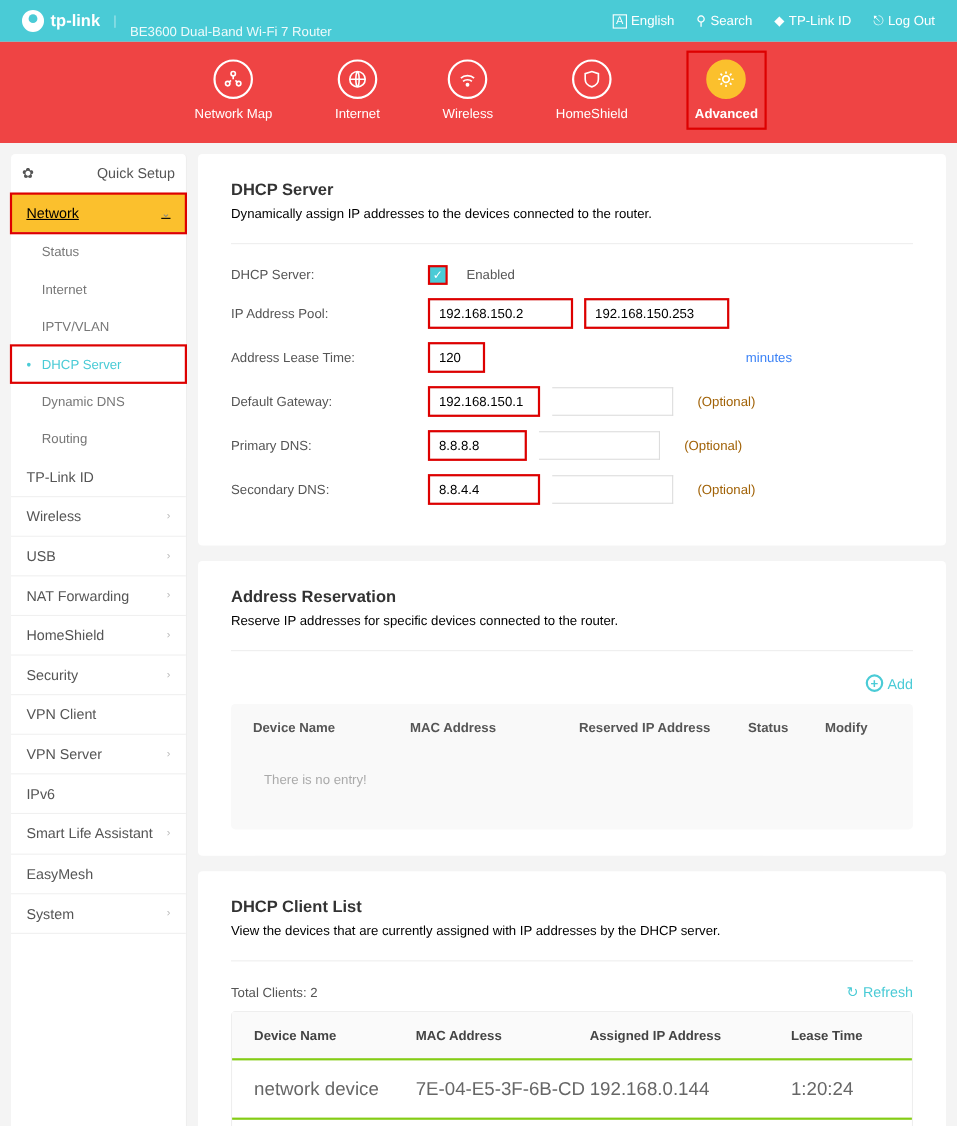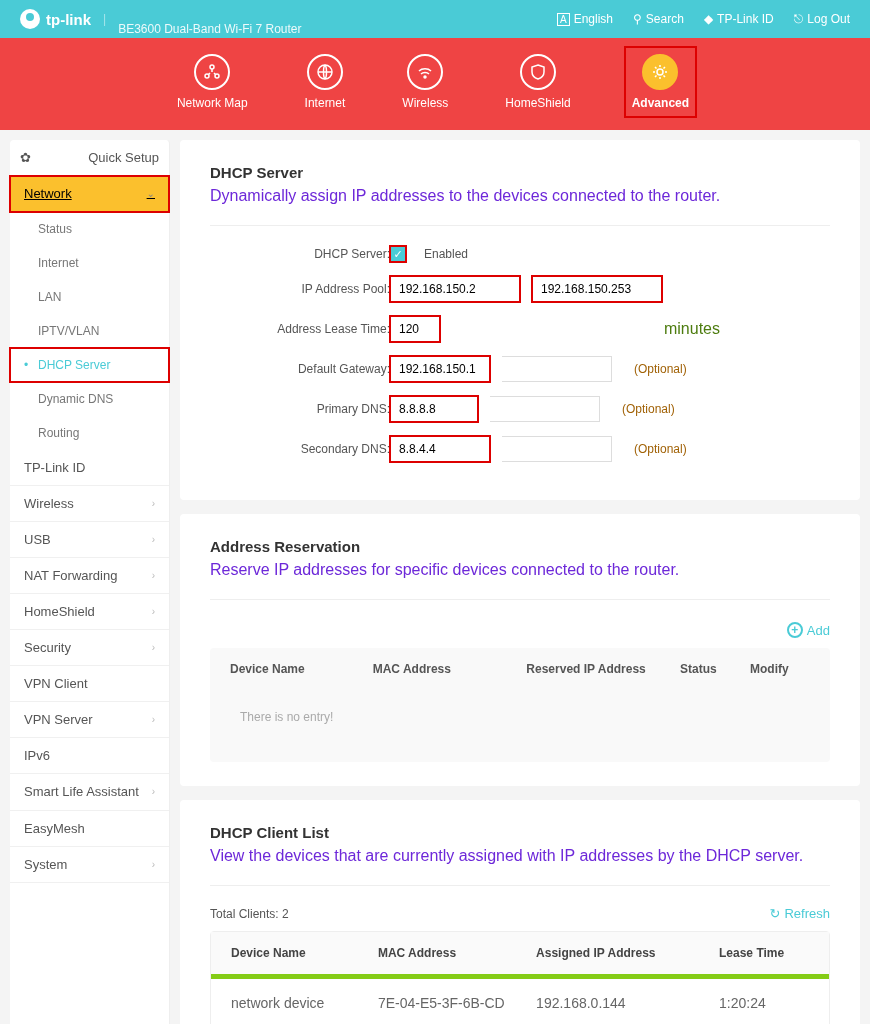--- a/index.html
+++ b/index.html
@@ -26,43 +26,43 @@
 .side-item.network { background: #fbc02d; color: #000; outline: 2px solid #d00; outline-offset: -1px; text-decoration: underline; }
 .sub-items { background: #fff; }
 .sub-item { padding: 10px 14px 10px 28px; font-size: 12px; color: #777; cursor: pointer; }
 .sub-item.active { color: #4acbd6; outline: 2px solid #d00; outline-offset: -1px; position: relative; }
 .sub-item.active::before { content: '•'; position: absolute; left: 14px; color: #4acbd6; }
 .chev { color: #bbb; font-size: 10px; }
 .chev.down { color: #888; }
 .content { flex: 1; padding: 10px; }
 .card { background: #fff; border-radius: 4px; padding: 24px 30px; margin-bottom: 14px; }
 .card h2 { font-size: 15px; color: #333; font-weight: bold; margin-bottom: 6px; }
-.card .desc { font-size: 16px; color: #6d28d9; margin-bottom: 20px; }
+.card .desc { font-size: 12px; color: #000000; margin-bottom: 20px; }
 .hr { border-top: 1px solid #eee; margin: 14px 0 20px; }
 .form-row { display: flex; align-items: center; margin-bottom: 14px; font-size: 12px; }
-.form-label { width: 180px; color: #555; text-align: right; }
+.form-label { width: 180px; color: #555; }
 .form-control { display: flex; align-items: center; gap: 12px; flex: 1; }
 .input { border: 1px solid #ddd; padding: 5px 8px; font-size: 12px; width: 130px; }
 .input.redbox { outline: 2px solid #d00; outline-offset: -1px; }
 .optional { color: #a16207; font-size: 12px; margin-left: 10px; }
-.unit { color: #4d7c0f; font-size: 16px; margin-left: auto; margin-right: 110px; }
+.unit { color: #3b82f6; font-size: 12px; margin-left: auto; margin-right: 110px; }
 .checkbox { width: 16px; height: 16px; background: #4acbd6; display: inline-flex; align-items: center; justify-content: center; color: #fff; font-size: 11px; outline: 2px solid #d00; outline-offset: -1px; margin-right: 6px; }
 .enabled-text { font-size: 12px; color: #555; }
 .add-row { text-align: right; margin-bottom: 10px; }
 .add-btn { color: #4acbd6; font-size: 13px; cursor: pointer; display: inline-flex; align-items: center; gap: 4px; }
 .add-icon { width: 16px; height: 16px; border: 2px solid #4acbd6; border-radius: 50%; display: inline-flex; align-items: center; justify-content: center; font-size: 12px; font-weight: bold; }
 .table-box { background: #f9f9f9; border-radius: 4px; padding: 14px 20px; }
 .table-head { display: flex; font-size: 12px; font-weight: bold; color: #555; padding-bottom: 10px; }
 .th1 { flex: 1.3; } .th2 { flex: 1.4; } .th3 { flex: 1.4; } .th4 { width: 70px; } .th5 { width: 60px; }
 .empty { padding: 24px 10px; color: #aaa; font-size: 12px; }
 .total { font-size: 12px; color: #555; margin-bottom: 10px; display: flex; justify-content: space-between; align-items: center; }
 .refresh { color: #4acbd6; font-size: 13px; cursor: pointer; display: inline-flex; align-items: center; gap: 4px; }
 .client-table { border: 1px solid #eee; border-radius: 4px; }
 .client-head { display: flex; font-size: 12px; font-weight: bold; color: #444; padding: 14px 20px; background: #fafafa; }
-.client-row { display: flex; font-size: 14px; color: #666; padding: 16px 20px; border-top: 5px solid #84cc16; }
+.client-row { display: flex; font-size: 17px; color: #666; padding: 16px 20px; border-top: 2px solid #84cc16; }
 .c1 { flex: 1.3; } .c2 { flex: 1.4; } .c3 { flex: 1.3; } .c4 { width: 90px; margin-left: 36px; }
 svg { display: block; }
 </style>
 </head>
 <body>
 
 <div class="topbar">
   <div class="logo">
     <div class="logo-icon"></div>
     <span class="logo-text">tp-link</span>
@@ -144,21 +144,20 @@
         <span>✿</span>
         <span>Quick Setup</span>
       </div>
     <div class="side-item network">
         <span>Network</span>
         <span class="chev down">⌄</span>
       </div>
     <div class="sub-items">
       <div class="sub-item">Status</div>
       <div class="sub-item">Internet</div>
-      <div class="sub-item">LAN</div>
       <div class="sub-item">IPTV/VLAN</div>
       <div class="sub-item active">DHCP Server</div>
       <div class="sub-item">Dynamic DNS</div>
       <div class="sub-item">Routing</div>
     </div>
     <div class="side-item">
         <span>TP-Link ID</span>
       </div>
     <div class="side-item">
         <span>Wireless</span>

